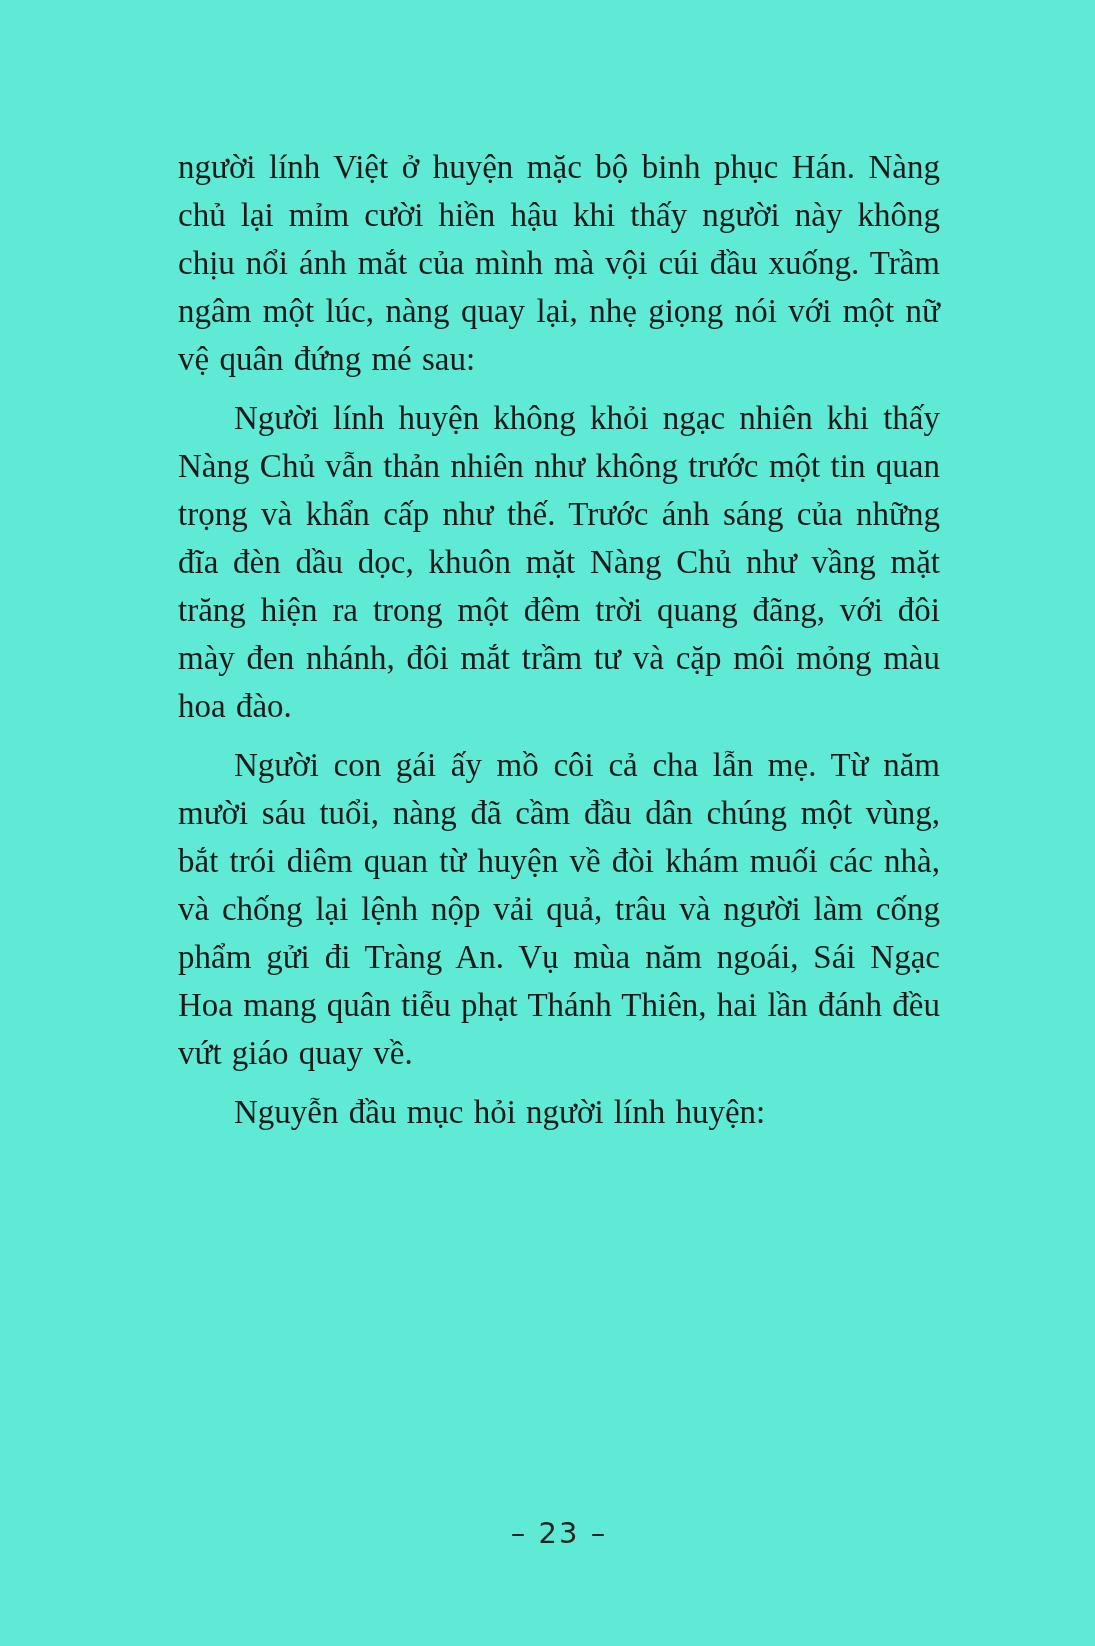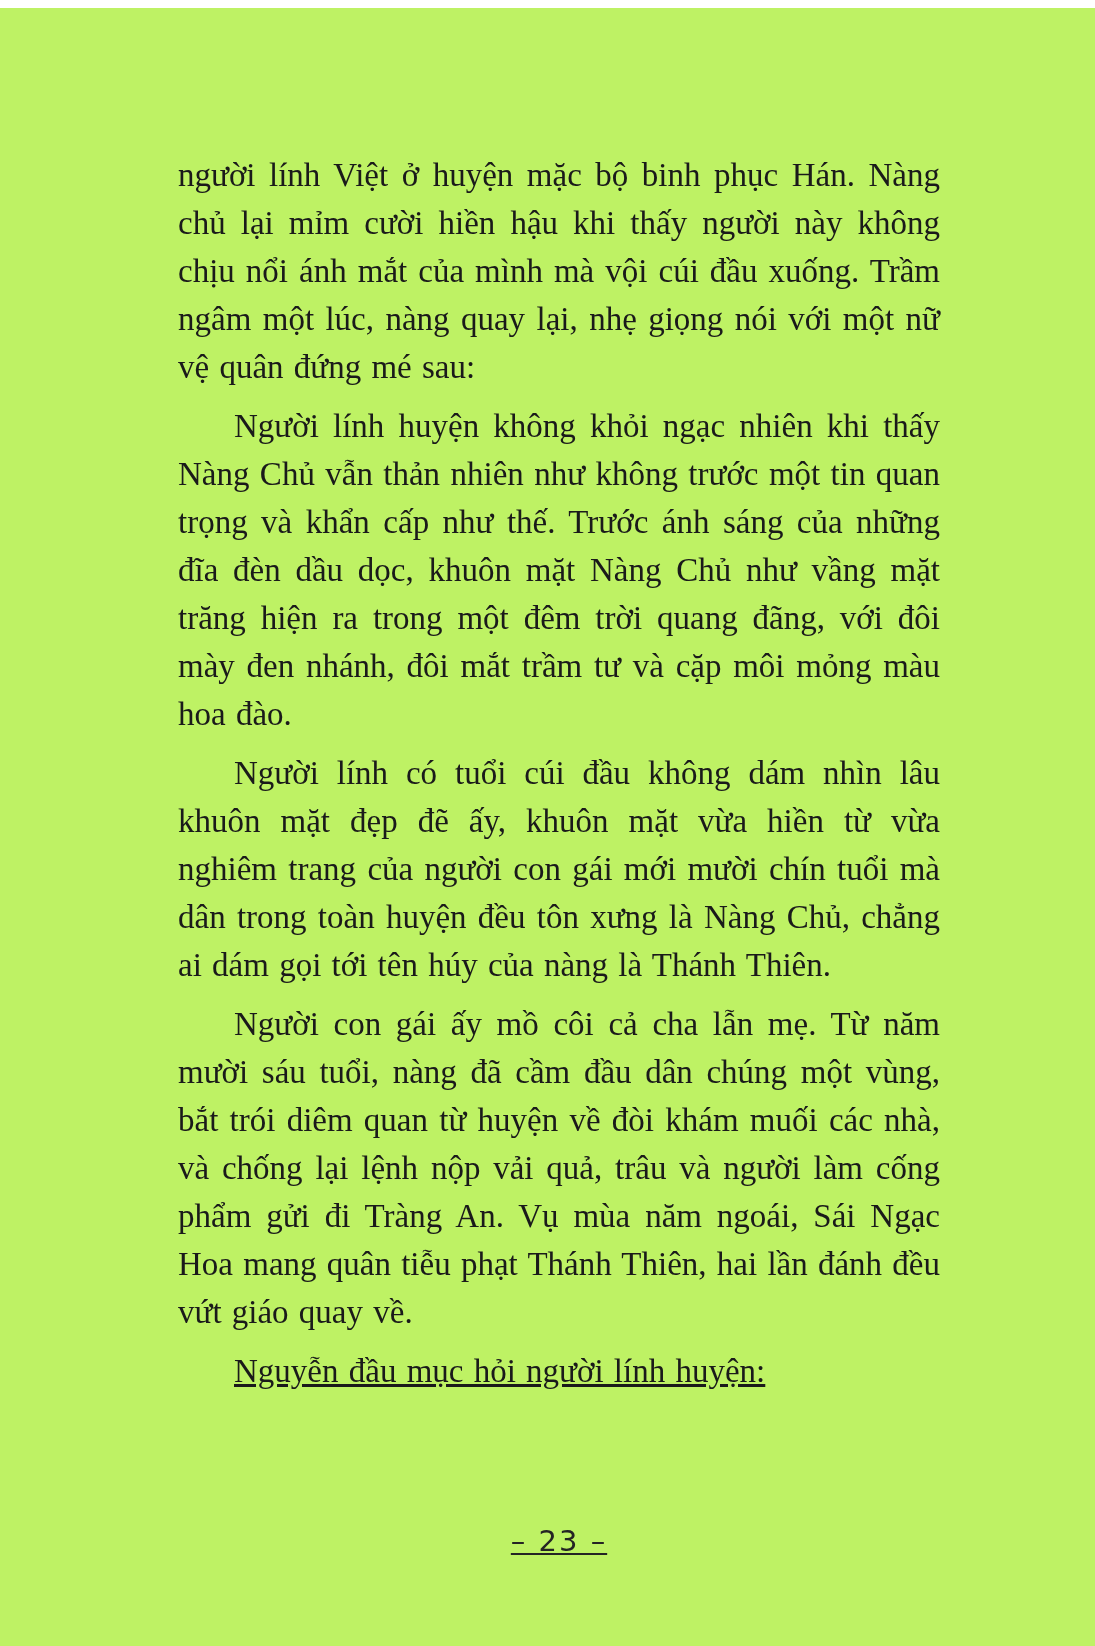--- a/index.html
+++ b/index.html
@@ -10,64 +10,60 @@
     width: 1095px;
     height: 1646px;
     background: #ffffff;
     position: relative;
     overflow: hidden;
     font-family: "Liberation Serif", serif;
   }
   .page {
     position: absolute;
     inset: 0;
-    background: #bef264;
-    margin-top: 8px;
+    background: #5eead4;
   }
   .text-block {
     position: absolute;
     left: 178px;
     top: 143px;
     width: 762px;
   }
   p.para {
     margin: 0 0 11px 0;
     font-size: 33px;
     line-height: 48px;
     text-align: justify;
     color: #1a1a1a;
     word-spacing: 2px;
   }
   p.para:last-child {
     margin-bottom: 0;
-    text-decoration: underline;
   }
   p.indent {
     text-indent: 56px;
   }
   .page-number {
     position: absolute;
     left: 178px;
     width: 762px;
     top: 1516px;
     text-align: center;
     font-family: "DejaVu Sans", sans-serif;
     font-size: 29px;
     font-weight: 400;
     color: #242424;
     letter-spacing: 2px;
-    text-decoration: underline;
   }
 </style>
 </head>
 <body>
 
 <div class="page">
   <main class="text-block">
     <p class="para">người lính Việt ở huyện mặc bộ binh phục Hán. Nàng chủ lại mỉm cười hiền hậu khi thấy người này không chịu nổi ánh mắt của mình mà vội cúi đầu xuống. Trầm ngâm một lúc, nàng quay lại, nhẹ giọng nói với một nữ vệ quân đứng mé sau:</p>
     <p class="para indent">Người lính huyện không khỏi ngạc nhiên khi thấy Nàng Chủ vẫn thản nhiên như không trước một tin quan trọng và khẩn cấp như thế. Trước ánh sáng của những đĩa đèn dầu dọc, khuôn mặt Nàng Chủ như vầng mặt trăng hiện ra trong một đêm trời quang đãng, với đôi mày đen nhánh, đôi mắt trầm tư và cặp môi mỏng màu hoa đào.</p>
-    <p class="para indent">Người lính có tuổi cúi đầu không dám nhìn lâu khuôn mặt đẹp đẽ ấy, khuôn mặt vừa hiền từ vừa nghiêm trang của người con gái mới mười chín tuổi mà dân trong toàn huyện đều tôn xưng là Nàng Chủ, chẳng ai dám gọi tới tên húy của nàng là Thánh Thiên.</p>
     <p class="para indent">Người con gái ấy mồ côi cả cha lẫn mẹ. Từ năm mười sáu tuổi, nàng đã cầm đầu dân chúng một vùng, bắt trói diêm quan từ huyện về đòi khám muối các nhà, và chống lại lệnh nộp vải quả, trâu và người làm cống phẩm gửi đi Tràng An. Vụ mùa năm ngoái, Sái Ngạc Hoa mang quân tiễu phạt Thánh Thiên, hai lần đánh đều vứt giáo quay về.</p>
     <p class="para indent">Nguyễn đầu mục hỏi người lính huyện:</p>
   </main>
 
   <div class="page-number">– 23 –</div>
 </div>
 
 </body></html>

